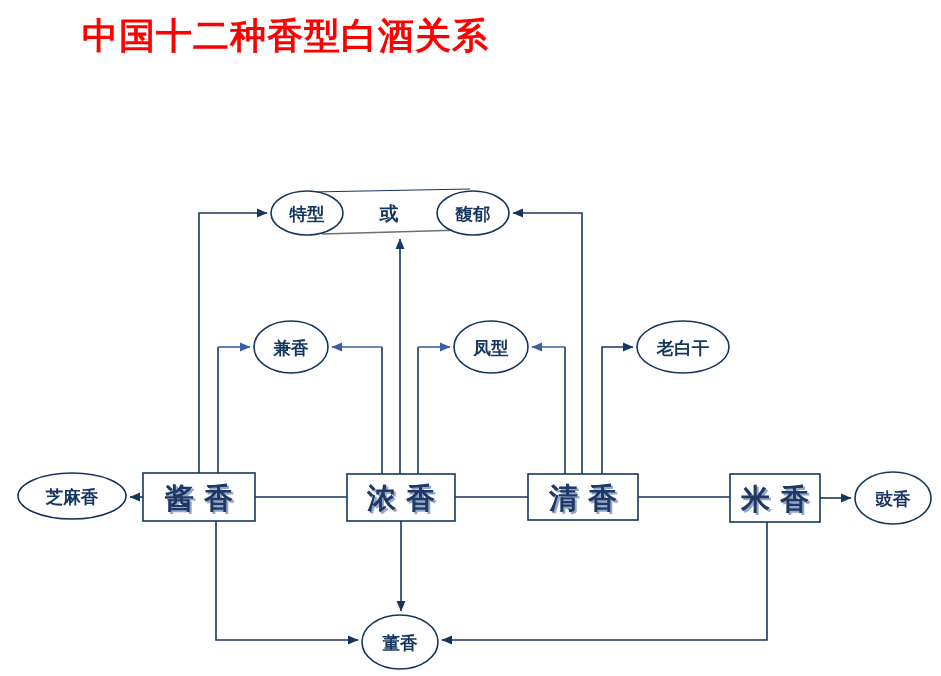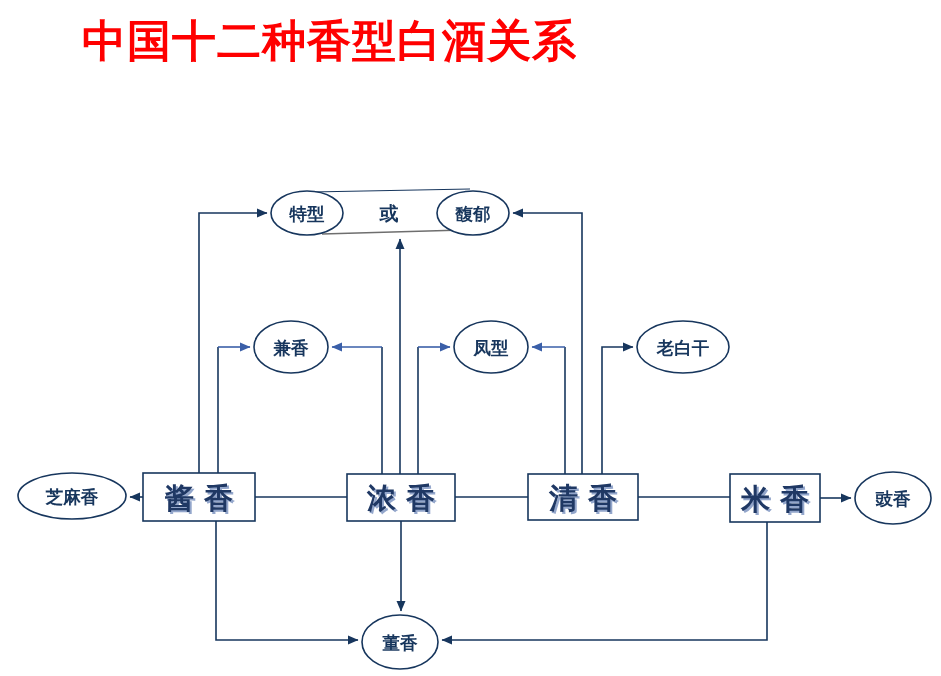--- a/index.html
+++ b/index.html
@@ -6,21 +6,21 @@
   #stage{
     position:relative;
     width:941px;height:676px;
     background:#ffffff;
     font-family:"Liberation Sans", sans-serif;
     overflow:hidden;
   }
   #slide-title{
     position:absolute;
     left:82px;top:12px;
-    font-size:44px;
+    font-size:36px;
     font-weight:900;
     letter-spacing:1px;
     color:#FF0000;
     white-space:nowrap;
   }
   svg{position:absolute;left:0;top:0;}
   .edge{stroke:#17365D;stroke-width:1.6;fill:none;}
   .edge-accent{stroke:#3A5FA8;stroke-width:1.6;fill:none;}
   .edge-thin{stroke:#17365D;stroke-width:1.2;fill:none;}
   .edge-gray{stroke:#6E6E6E;stroke-width:1.5;fill:none;}

